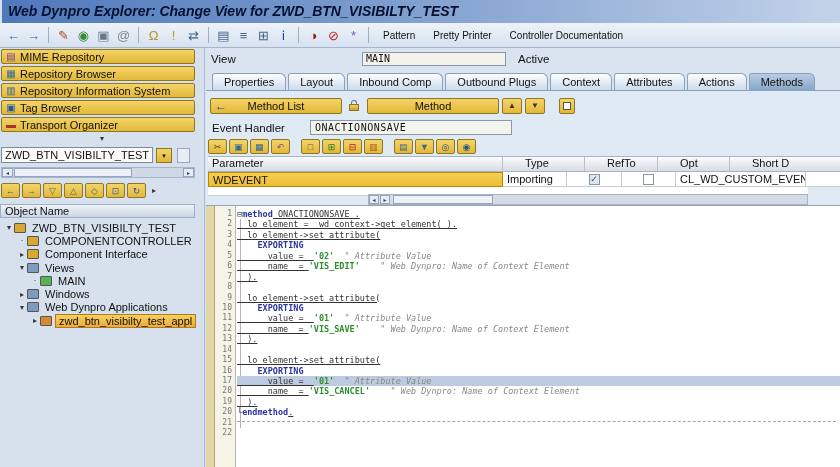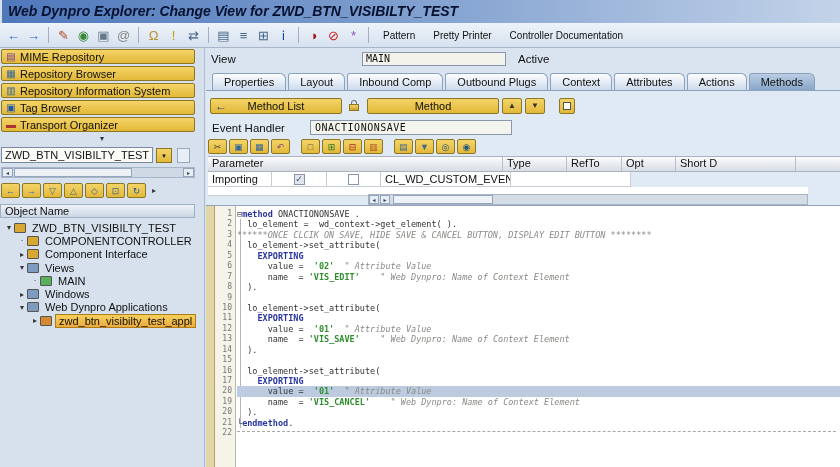--- a/index.html
+++ b/index.html
@@ -93,21 +93,21 @@
   .evrow{position:absolute;left:6px;top:30px;height:15px;font-size:11.5px;line-height:14px;}
   .evinput{position:absolute;left:104px;top:29px;width:202px;height:15px;box-sizing:border-box;
     background:#f4f4ee;border:1px solid #8a97a8;font-family:"DejaVu Sans Mono",monospace;
     font-size:10px;line-height:13px;padding-left:4px;letter-spacing:.5px;}
 
   .etb{position:absolute;left:2px;top:48px;display:flex;gap:2px;align-items:center;}
   .egap{width:7px;}
 
   .ptable{position:absolute;left:2px;top:65px;right:0;}
   .phead{display:flex;height:14px;background:linear-gradient(#fafbfc,#d7dde4);
-    border-top:1px solid #aab4c0;border-bottom:1px solid #aab4c0;}
+    border-top:1px solid #aab4c0;border-bottom:1px solid #aab4c0;gap:18px;}
   .ph{border-right:1px solid #b8c0cc;padding-left:4px;line-height:13px;font-size:11px;
     box-sizing:border-box;overflow:hidden;white-space:nowrap;flex:0 0 auto;}
   .prow{display:flex;height:15px;}
   .pc{border-right:1px solid #c8ccd4;border-bottom:1px solid #c8ccd4;padding-left:4px;line-height:14px;
     font-size:11px;box-sizing:border-box;overflow:hidden;white-space:nowrap;background:#fff;flex:0 0 auto;}
   .pc.gold{background:linear-gradient(#f6cf52,#eebc34);border:1px solid #b8860b;}
   .pc.center{display:flex;align-items:center;justify-content:center;padding:0;}
   .cb{width:11px;height:11px;box-sizing:border-box;border:1px solid #8795a8;background:#fff;
     font-size:9px;line-height:9px;text-align:center;color:#39506e;}
   .cb.on{background:#e2e6ec;}
@@ -125,21 +125,21 @@
   .gutter{position:absolute;left:9px;top:0;width:21px;bottom:0;box-sizing:border-box;
     background:#f6f3e9;border-right:1px solid #b8b8ae;padding-top:3px;}
   .ln{height:10.45px;font-family:"DejaVu Sans Mono",monospace;font-size:8px;color:#777;
     text-align:right;padding-right:3px;line-height:10.45px;}
   .codearea{position:absolute;left:31px;top:0;right:0;bottom:0;padding-top:3px;overflow:hidden;}
   .iguide{position:absolute;left:3px;top:13px;height:209px;border-left:1px solid #b5b5b5;}
   .cl{height:10.45px;line-height:10.45px;font-family:"DejaVu Sans Mono",monospace;font-size:8.5px;
     white-space:pre;color:#333;position:relative;}
   .cl.hl{background:#bccbe0;}
   .cl .kw{color:#2735a0;font-weight:bold;}
-  .cl .id{color:#333;}
+  .cl .id{color:#333;text-decoration:underline;}
   .cl .lit{color:#2f8f2f;font-weight:bold;}
   .cl .cm{color:#8a8a86;font-style:italic;}
   .cl .fold{color:#555;}
   .dashline{margin-top:3px;border-top:1px dashed #a8a8a8;margin-right:4px;}
 </style>
 </head>
 <body>
 
 <div id="app">
 
@@ -337,20 +337,21 @@
       <div class="ptable">
         <div class="phead">
             <span class="ph" style="width: 295px;">Parameter</span>
             <span class="ph" style="width: 64px;">Type</span>
             <span class="ph" style="width: 55px;">RefTo</span>
             <span class="ph" style="width: 54px;">Opt</span>
             <span class="ph" style="width: 120px;">Short D</span>
           </div>
         <div>
             <div class="prow">
+              <span class="pc gold" style="width: 295px;">WDEVENT</span>
               <span class="pc" style="width: 64px;">Importing</span>
               <span class="pc center" style="width: 55px;">
                 <span class="cb on">✓</span>
               </span>
               <span class="pc center" style="width: 54px;">
                 <span class="cb"></span>
               </span>
               <span class="pc" style="width: 130px;">CL_WD_CUSTOM_EVENT</span>
               <span class="pc" style="width: 120px;"></span>
             </div>
@@ -387,21 +388,20 @@
             <div class="ln">19</div>
             <div class="ln">20</div>
             <div class="ln">21</div>
             <div class="ln">22</div>
           </div>
         <div class="codearea">
           <div class="iguide"></div>
           <div>
               <div class="cl"><span class="fold">⊟</span><span class="kw">method</span><span class="id"> ONACTIONONSAVE .</span></div>
               <div class="cl"><span class="id">  lo_element =  wd_context-&gt;get_element( ).</span></div>
-              <div class="cl"><span class="cm">******ONCE CLCIK ON SAVE, HIDE SAVE &amp; CANCEL BUTTON, DISPLAY EDIT BUTTON ********</span></div>
               <div class="cl"><span class="id">  lo_element-&gt;set_attribute(</span></div>
               <div class="cl"><span class="kw">    EXPORTING</span></div>
               <div class="cl"><span class="id">      value =  </span><span class="lit">'02'</span><span class="cm">  " Attribute Value</span></div>
               <div class="cl"><span class="id">      name  = </span><span class="lit">'VIS_EDIT'</span><span class="cm">    " Web Dynpro: Name of Context Element</span></div>
               <div class="cl"><span class="id">  ).</span></div>
               <div class="cl"></div>
               <div class="cl"><span class="id">  lo_element-&gt;set_attribute(</span></div>
               <div class="cl"><span class="kw">    EXPORTING</span></div>
               <div class="cl"><span class="id">      value =  </span><span class="lit">'01'</span><span class="cm">  " Attribute Value</span></div>
               <div class="cl"><span class="id">      name  = </span><span class="lit">'VIS_SAVE'</span><span class="cm">    " Web Dynpro: Name of Context Element</span></div>

